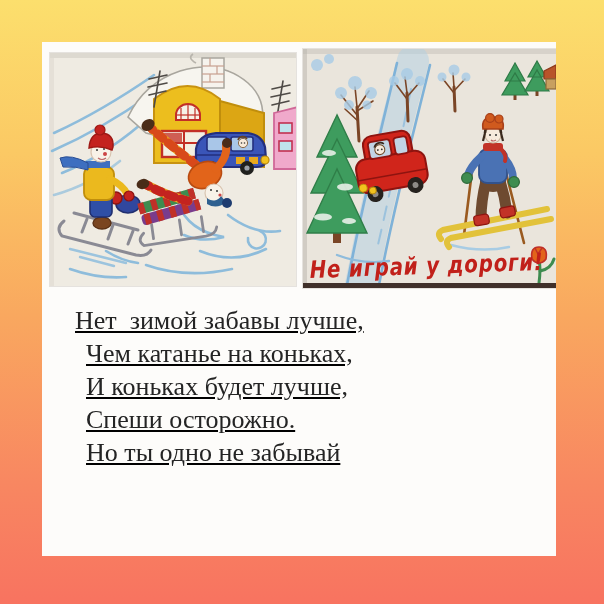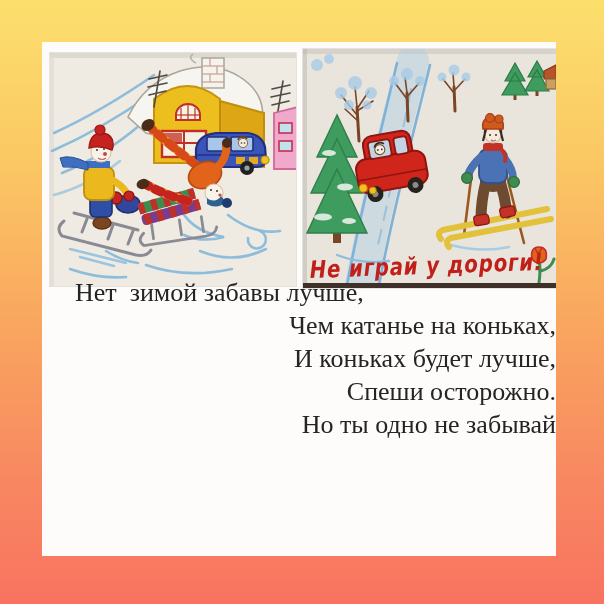--- a/index.html
+++ b/index.html
@@ -4,24 +4,24 @@
 <style>
   html,body{margin:0;padding:0;}
   body{width:604px;height:604px;overflow:hidden;font-family:"Liberation Sans",sans-serif;}
   .stage{position:relative;width:604px;height:604px;
     background:linear-gradient(180deg,#fcdf6d 0%,#fbc964 25%,#f9a85f 52%,#f88761 80%,#f87360 100%);}
   .card{position:absolute;left:42px;top:42px;width:514px;height:514px;background:#fdfcfa;overflow:hidden;}
   figure.photo{margin:0;position:absolute;overflow:hidden;box-shadow:0 0 0 1px rgba(120,110,95,.18);}
   .photo-left{left:8px;top:11px;width:246px;height:233px;}
   .photo-right{left:261px;top:7px;width:253px;height:239px;}
   .photo svg{display:block;}
-  .poem{position:absolute;left:0;top:234px;width:514px;}
+  .poem{position:absolute;left:0;top:262px;width:514px;text-decoration:underline;}
   .poem-line{font-family:"Liberation Serif",serif;font-size:26px;line-height:33px;color:#242424;white-space:pre;}
   .ind-a{padding-left:33px;}
-  .ind-b{padding-left:44px;text-align:right;}
+  .ind-b{padding-left:44px;}
 </style>
 </head>
 <body>
 
 <div class="stage">
   <div class="card">
 
     <figure class="photo photo-left">
       <svg viewBox="0 0 246 233" width="246" height="233">
         <rect width="246" height="233" fill="#efebe2"></rect>

